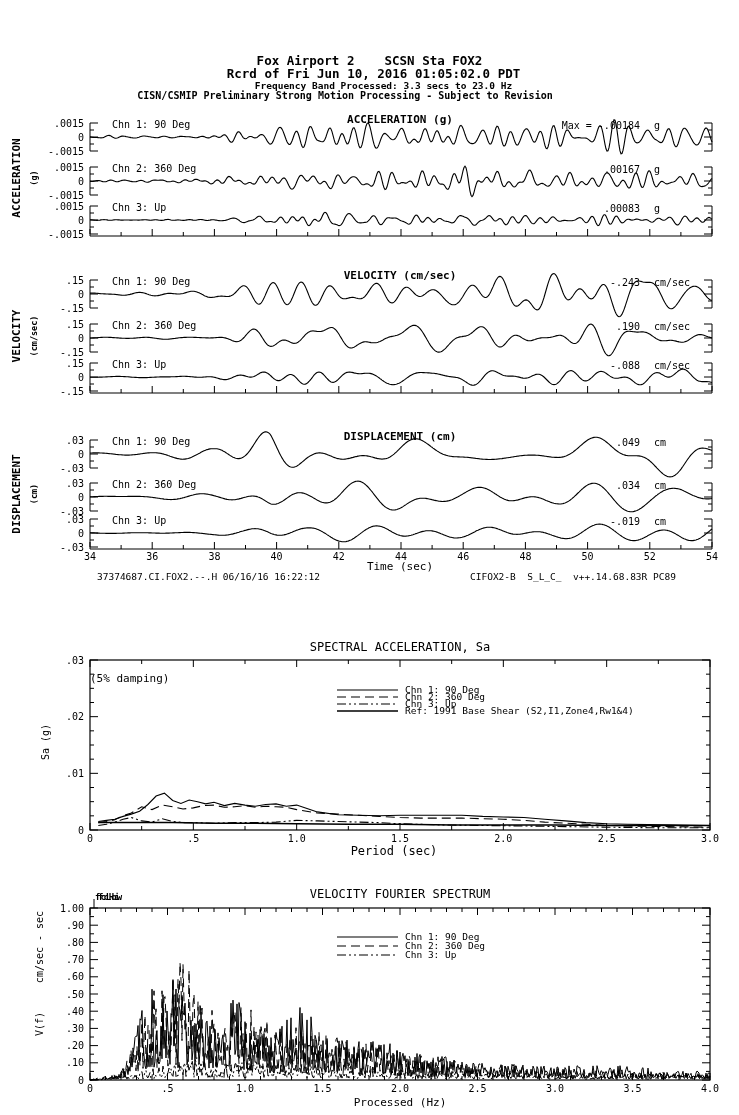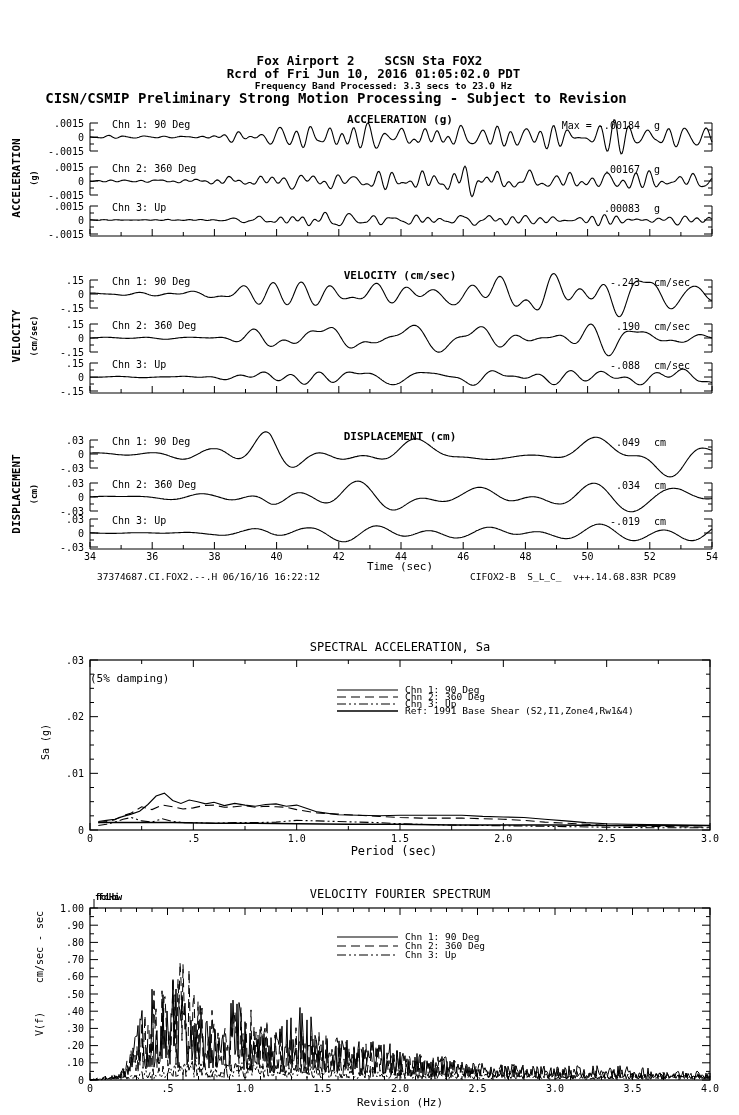--- a/index.html
+++ b/index.html
@@ -496,21 +496,21 @@
       <text x="405" y="940" text-anchor="start" font-size="9.5">Chn 1: 90 Deg</text>
       <line x1="337" y1="946" x2="398" y2="946" stroke="#000" stroke-width="1.1" stroke-dasharray="9,5"></line>
       <text x="405" y="949" text-anchor="start" font-size="9.5">Chn 2: 360 Deg</text>
       <line x1="337" y1="955" x2="398" y2="955" stroke="#000" stroke-width="1.1" stroke-dasharray="9,3,2,3,2,3"></line>
       <text x="405" y="958" text-anchor="start" font-size="9.5">Chn 3: Up</text>
     </svg>
 
   <div class="abs ctr b" style="left:0;width:739px;top:54px;font-size:12.5px">Fox Airport 2    SCSN Sta FOX2</div>
   <div class="abs ctr b" style="left:4px;width:739px;top:67px;font-size:12.5px">Rcrd of Fri Jun 10, 2016 01:05:02.0 PDT</div>
   <div class="abs ctr b" style="left:14px;width:739px;top:81px;font-size:9.5px">Frequency Band Processed: 3.3 secs to 23.0 Hz</div>
-  <div class="abs ctr b" style="left:0;width:672px;top:91px;font-size:14px">CISN/CSMIP Preliminary Strong Motion Processing - Subject to Revision</div>
+  <div class="abs ctr b" style="left:9px;width:672px;top:91px;font-size:10px">CISN/CSMIP Preliminary Strong Motion Processing - Subject to Revision</div>
 
   <div class="abs ctr b" style="left:90px;width:620px;top:114px;font-size:11px">ACCELERATION (g)</div>
   <div class="abs ctr b" style="left:90px;width:620px;top:431px;font-size:11px">DISPLACEMENT (cm)</div>
   <div class="abs ctr b" style="left:90px;width:620px;top:270px;font-size:11px">VELOCITY (cm/sec)</div>
 
   <div class="vlabel" style="left:16px;top:178px;font-size:11px">ACCELERATION</div>
   <div class="vlabel" style="left:34px;top:178px;font-size:8.5px">(g)</div>
   <div class="vlabel" style="left:16px;top:336px;font-size:11px">VELOCITY</div>
   <div class="vlabel" style="left:34px;top:336px;font-size:8.5px">(cm/sec)</div>
   <div class="vlabel" style="left:16px;top:494px;font-size:11px">DISPLACEMENT</div>
@@ -521,16 +521,16 @@
   <div class="abs" style="left:470px;top:572px;font-size:9.5px">CIFOX2-B  S_L_C_  v++.14.68.83R PC89</div>
 
   <div class="abs ctr" style="left:90px;width:620px;top:641px;font-size:12px">SPECTRAL ACCELERATION, Sa</div>
   <div class="abs rgt" style="left:90px;width:610px;top:673px;font-size:11px">(5% damping)</div>
   <div class="abs ctr" style="left:84px;width:620px;top:845px;font-size:12px">Period (sec)</div>
   <div class="vlabel" style="left:46px;top:742px;font-size:10px;font-weight:normal">Sa (g)</div>
 
   <div class="abs ctr" style="left:90px;width:620px;top:888px;font-size:12px">VELOCITY FOURIER SPECTRUM</div>
   <div class="abs b" style="left:95px;top:893px;font-size:9px">fcLow</div>
   <div class="abs b" style="left:98px;top:893px;font-size:9px">fcHi</div>
-  <div class="abs ctr" style="left:90px;width:620px;top:1097px;font-size:11px">Revision (Hz)</div>
+  <div class="abs ctr" style="left:90px;width:620px;top:1097px;font-size:11px">Processed (Hz)</div>
   <div class="vlabel" style="left:40px;top:1024px;font-size:10px;font-weight:normal">V(f)</div>
   <div class="vlabel" style="left:40px;top:947px;font-size:10px;font-weight:normal">cm/sec - sec</div>
 </div>
 
 </body></html>

